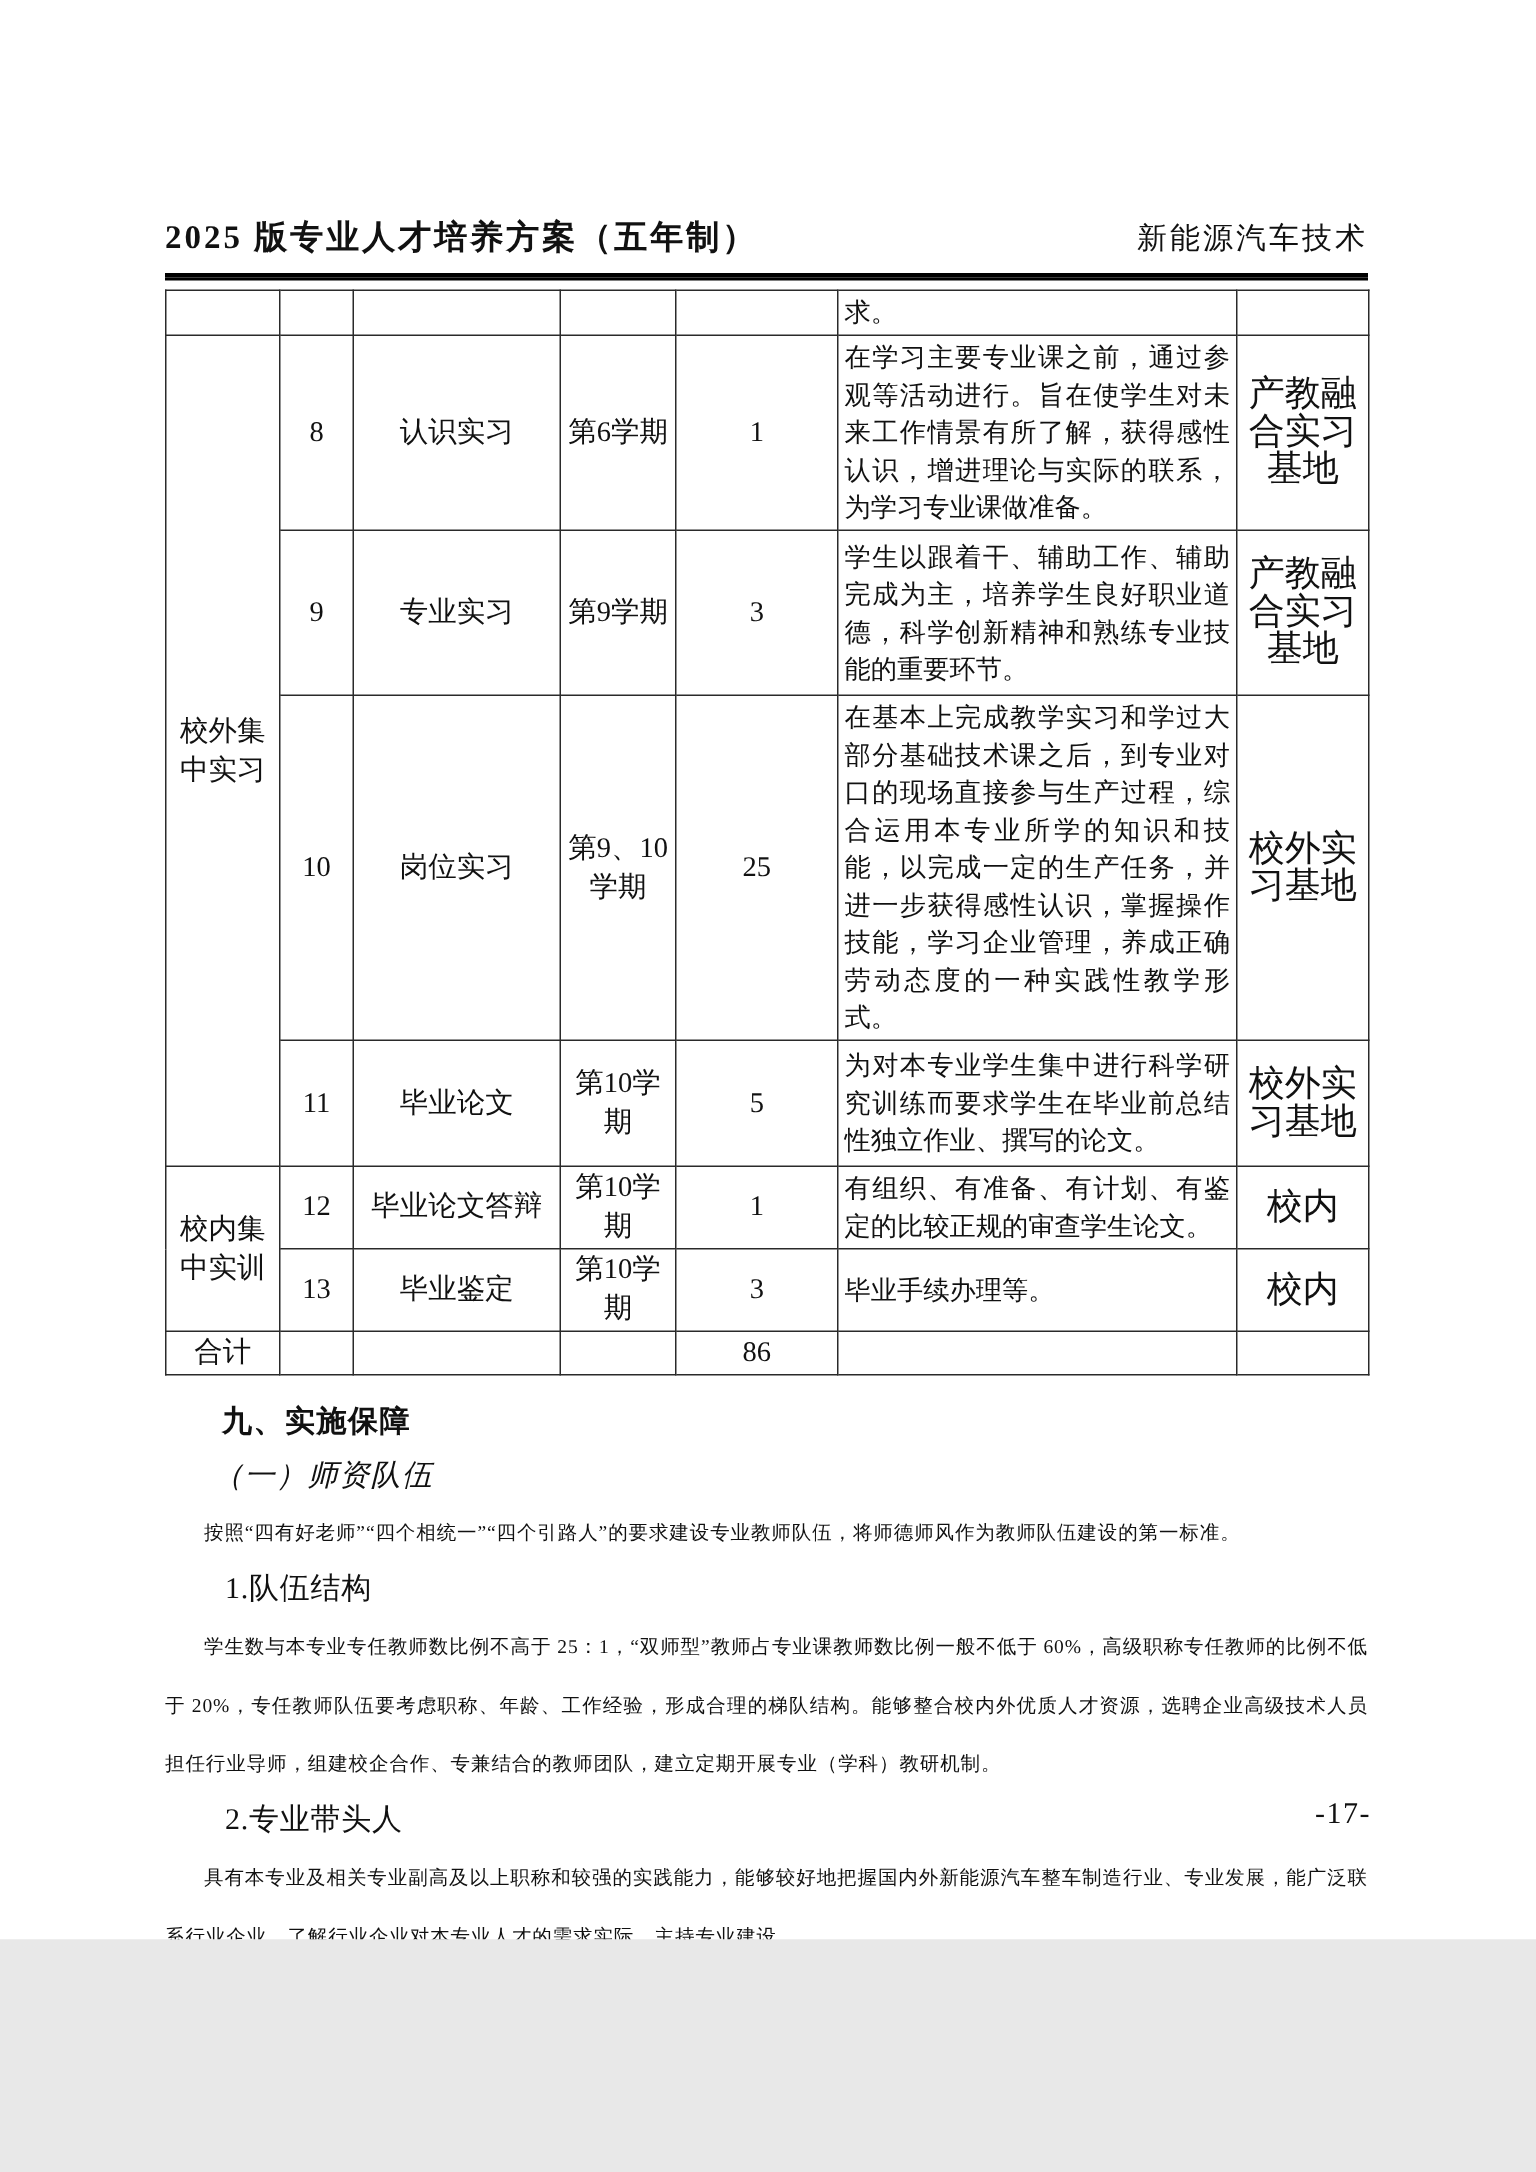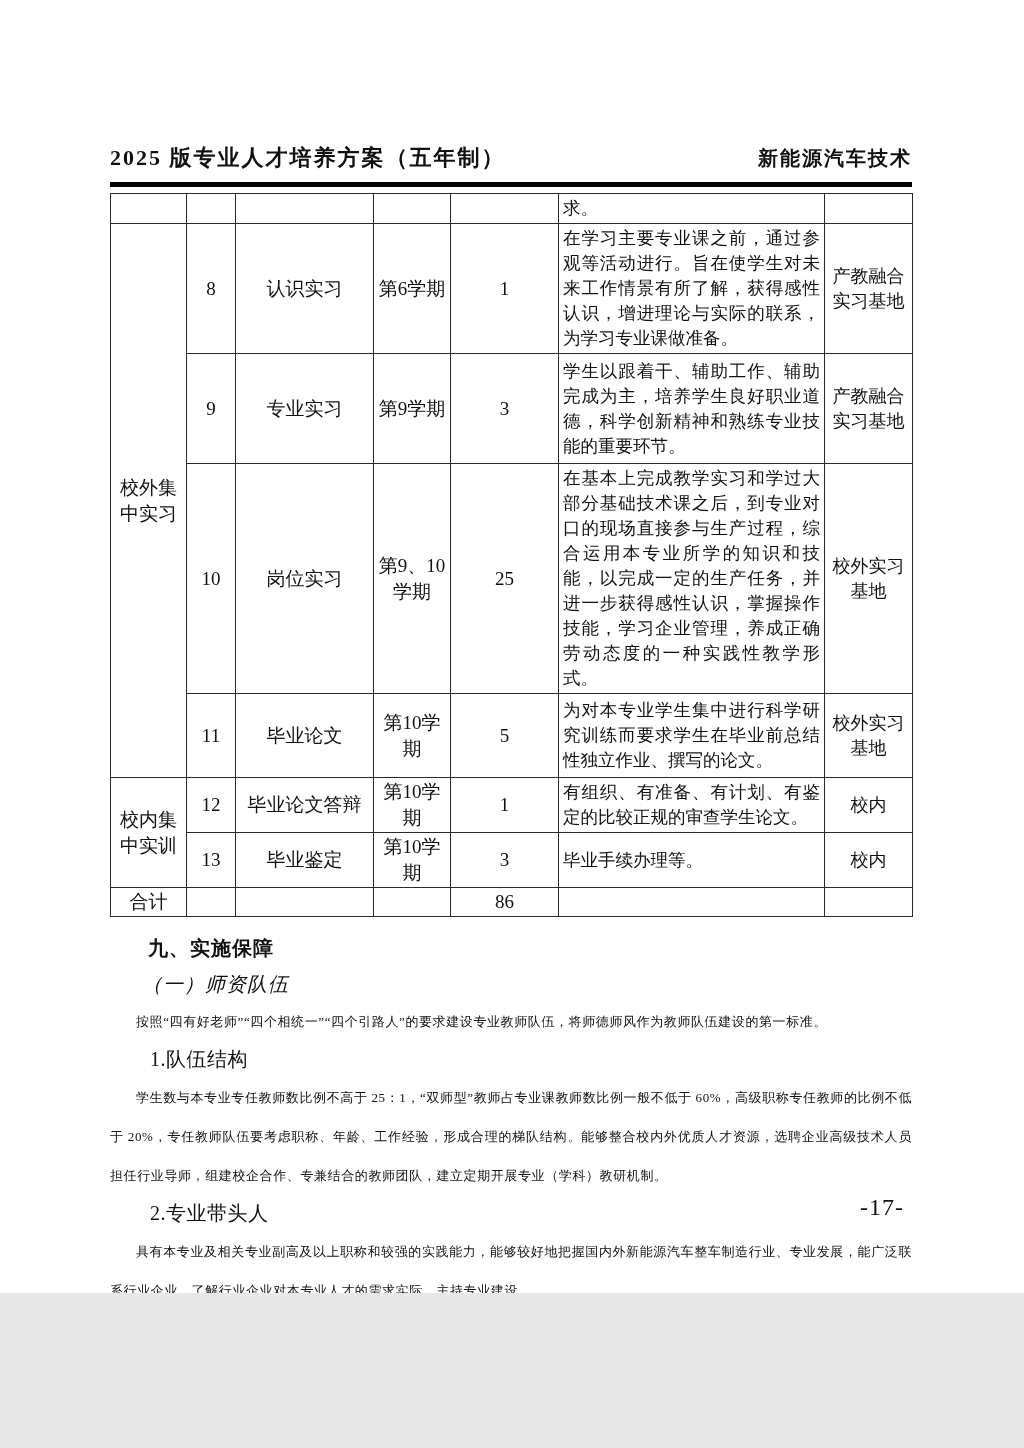--- a/index.html
+++ b/index.html
@@ -22,21 +22,21 @@
     justify-content: space-between;
     align-items: baseline;
   }
   .h-left {
     font-size: 22px;
     font-weight: bold;
     letter-spacing: 2px;
   }
   .h-right {
     font-size: 20px;
-    font-weight: bold;
+    font-weight: normal;
     letter-spacing: 2px;
   }
   .double-rule {
     margin-top: 9px;
     height: 3px;
     border-top: 3px solid #000;
     border-bottom: 2px solid #000;
   }
 
   
@@ -53,21 +53,21 @@
     vertical-align: middle;
     padding: 1px 3px;
     line-height: 26px;
   }
   table.practice td.desc {
     text-align: justify;
     font-size: 17.5px;
     line-height: 25px;
     padding: 2px 4px;
   }
-  table.practice td.place { font-size: 18px; line-height: 25px; padding: 1px 2px; }
+  table.practice td.place { font-size: 24px; line-height: 25px; padding: 1px 2px; }
   tr.r-carry td { height: 24px; }
   tr.r-8  td { height: 126px; }
   tr.r-9  td { height: 110px; margin-top: 48px; }
   tr.r-10 td { height: 208px; }
   tr.r-11 td { height: 84px; }
   tr.r-12 td { height: 54px; }
   tr.r-13 td { height: 30px; }
   tr.r-total td { height: 29px; }
 
   
@@ -97,22 +97,22 @@
     font-size: 13px;
     line-height: 39px;
     text-indent: 2em;
     text-align: justify;
     letter-spacing: 0.6px;
   }
 
   .pageno {
     position: absolute;
     bottom: 72px;
-    right: 120px;
-    font-size: 24px;
+    right: 110px;
+    font-size: 20px;
     letter-spacing: 1px;
   }
 </style>
 </head>
 <body>
 
 <div class="page">
   <div class="content">
 
     <div class="header">

